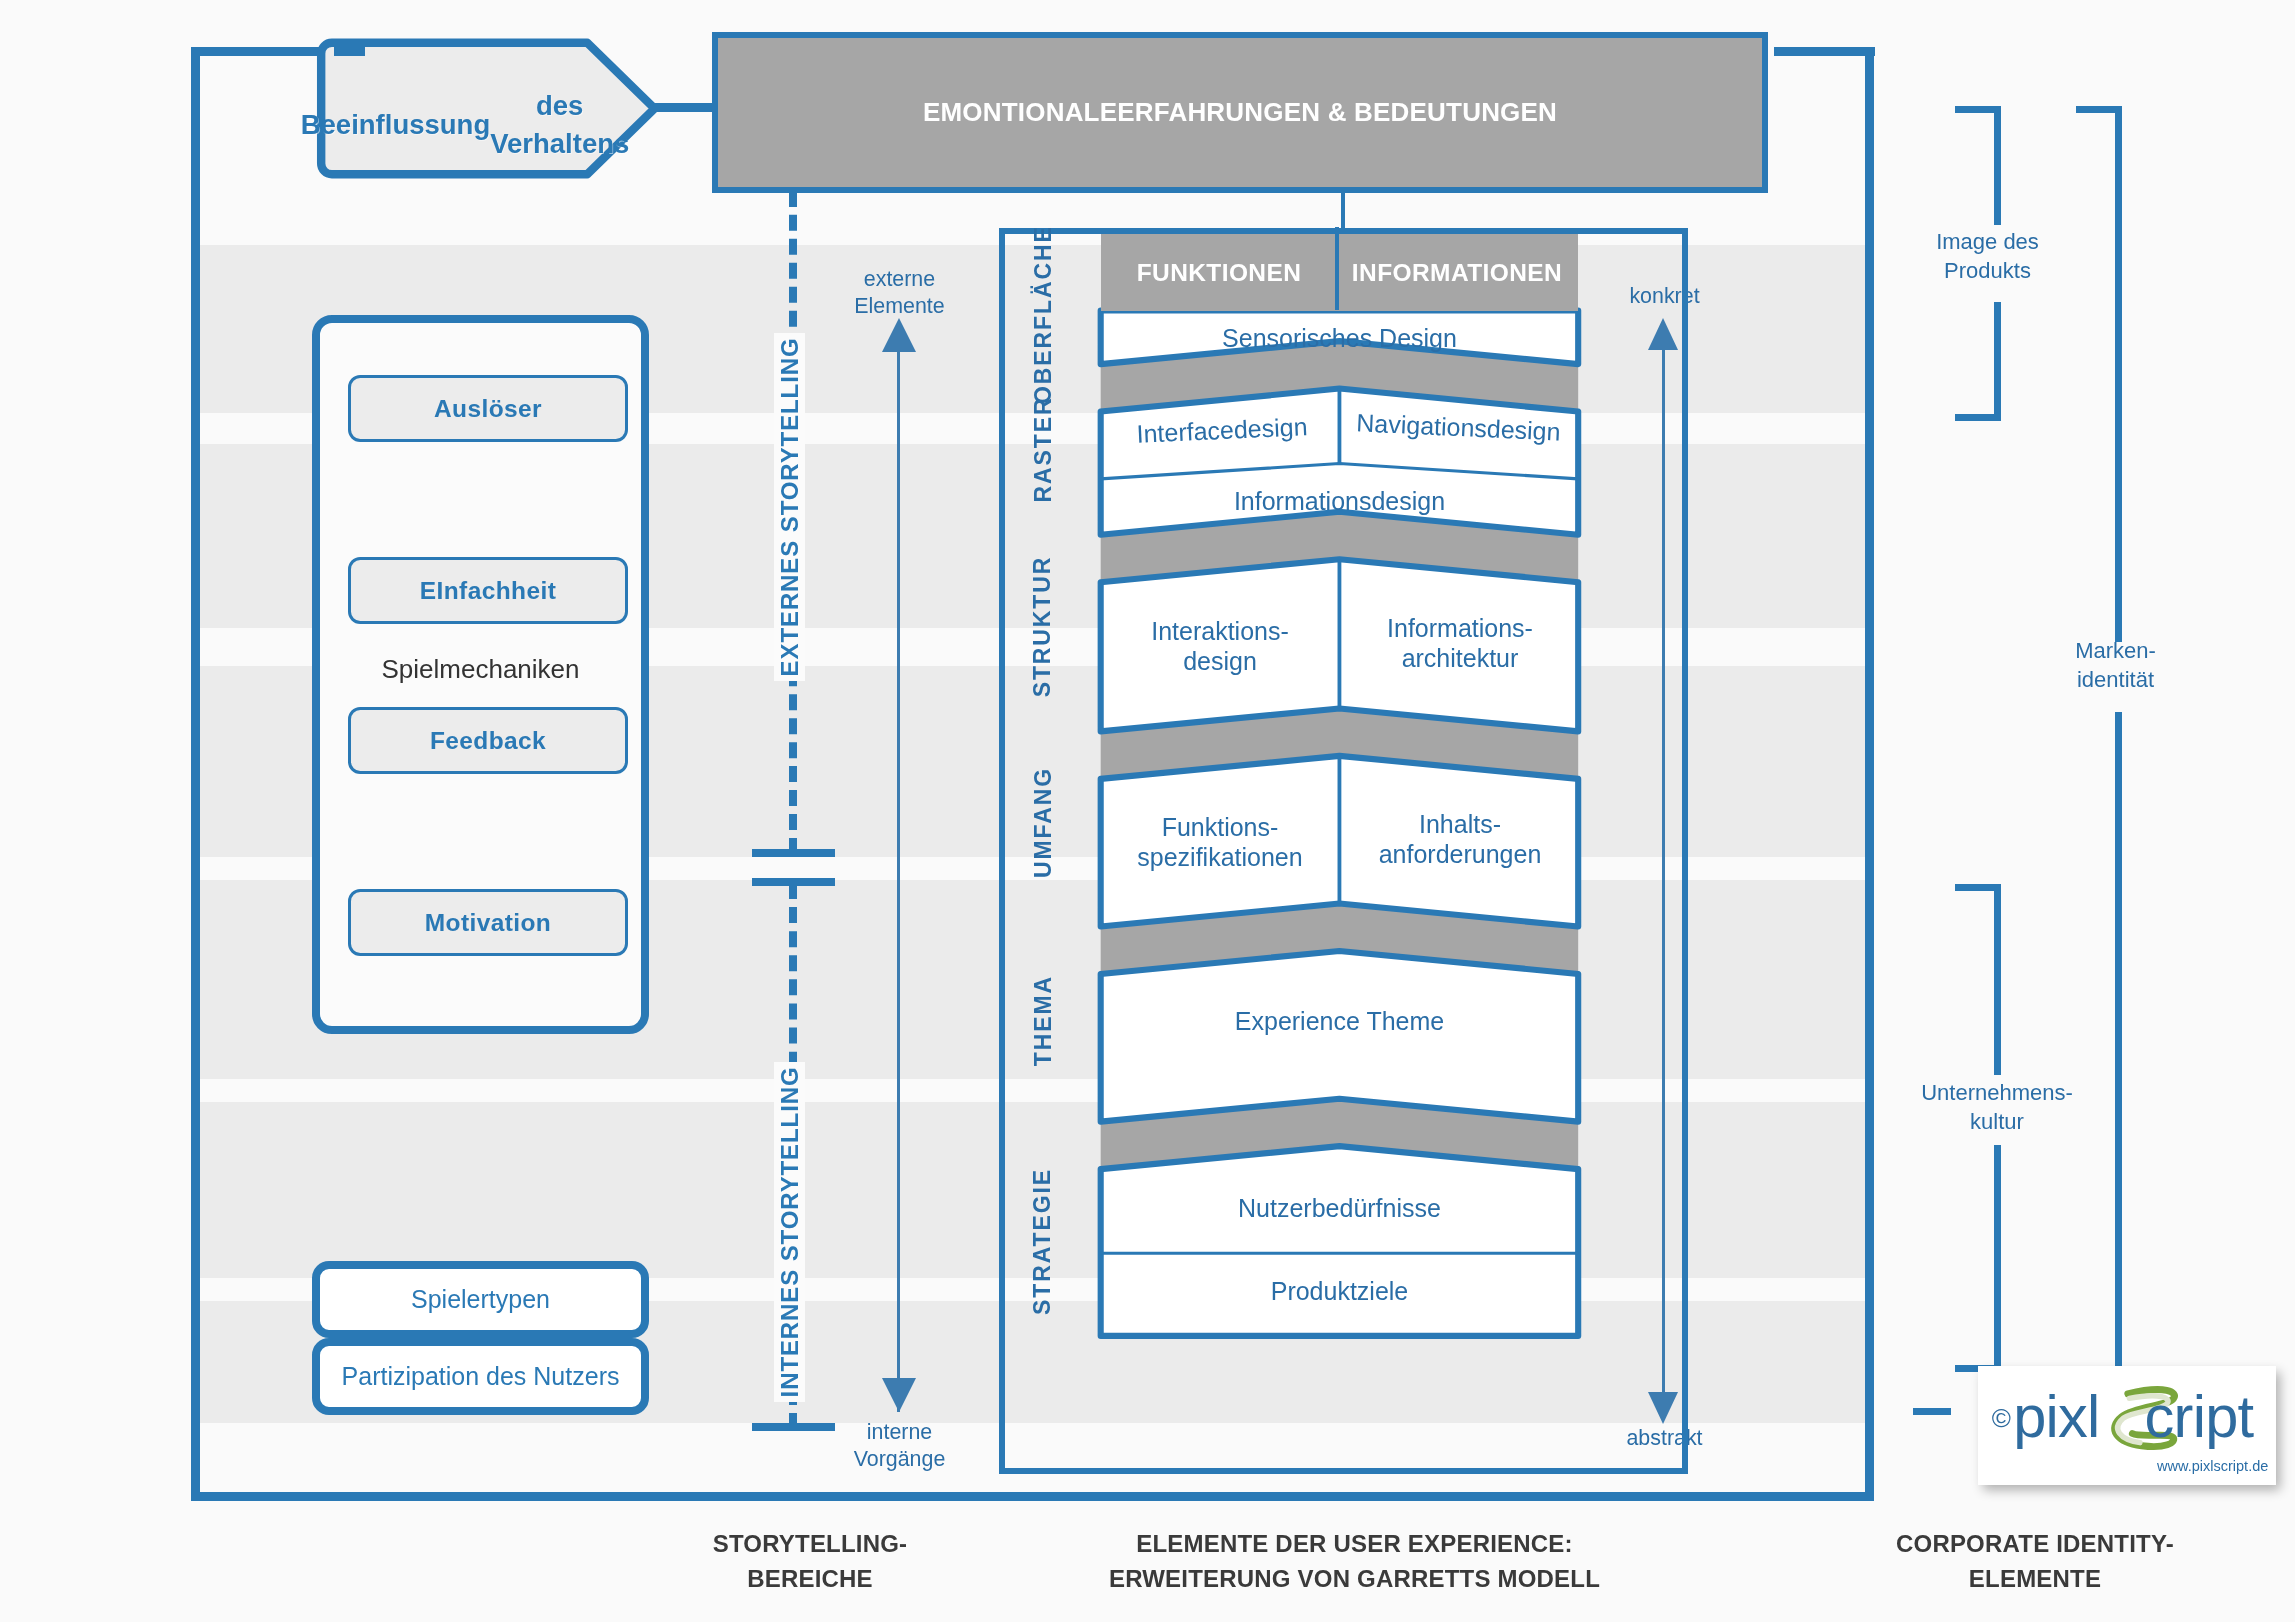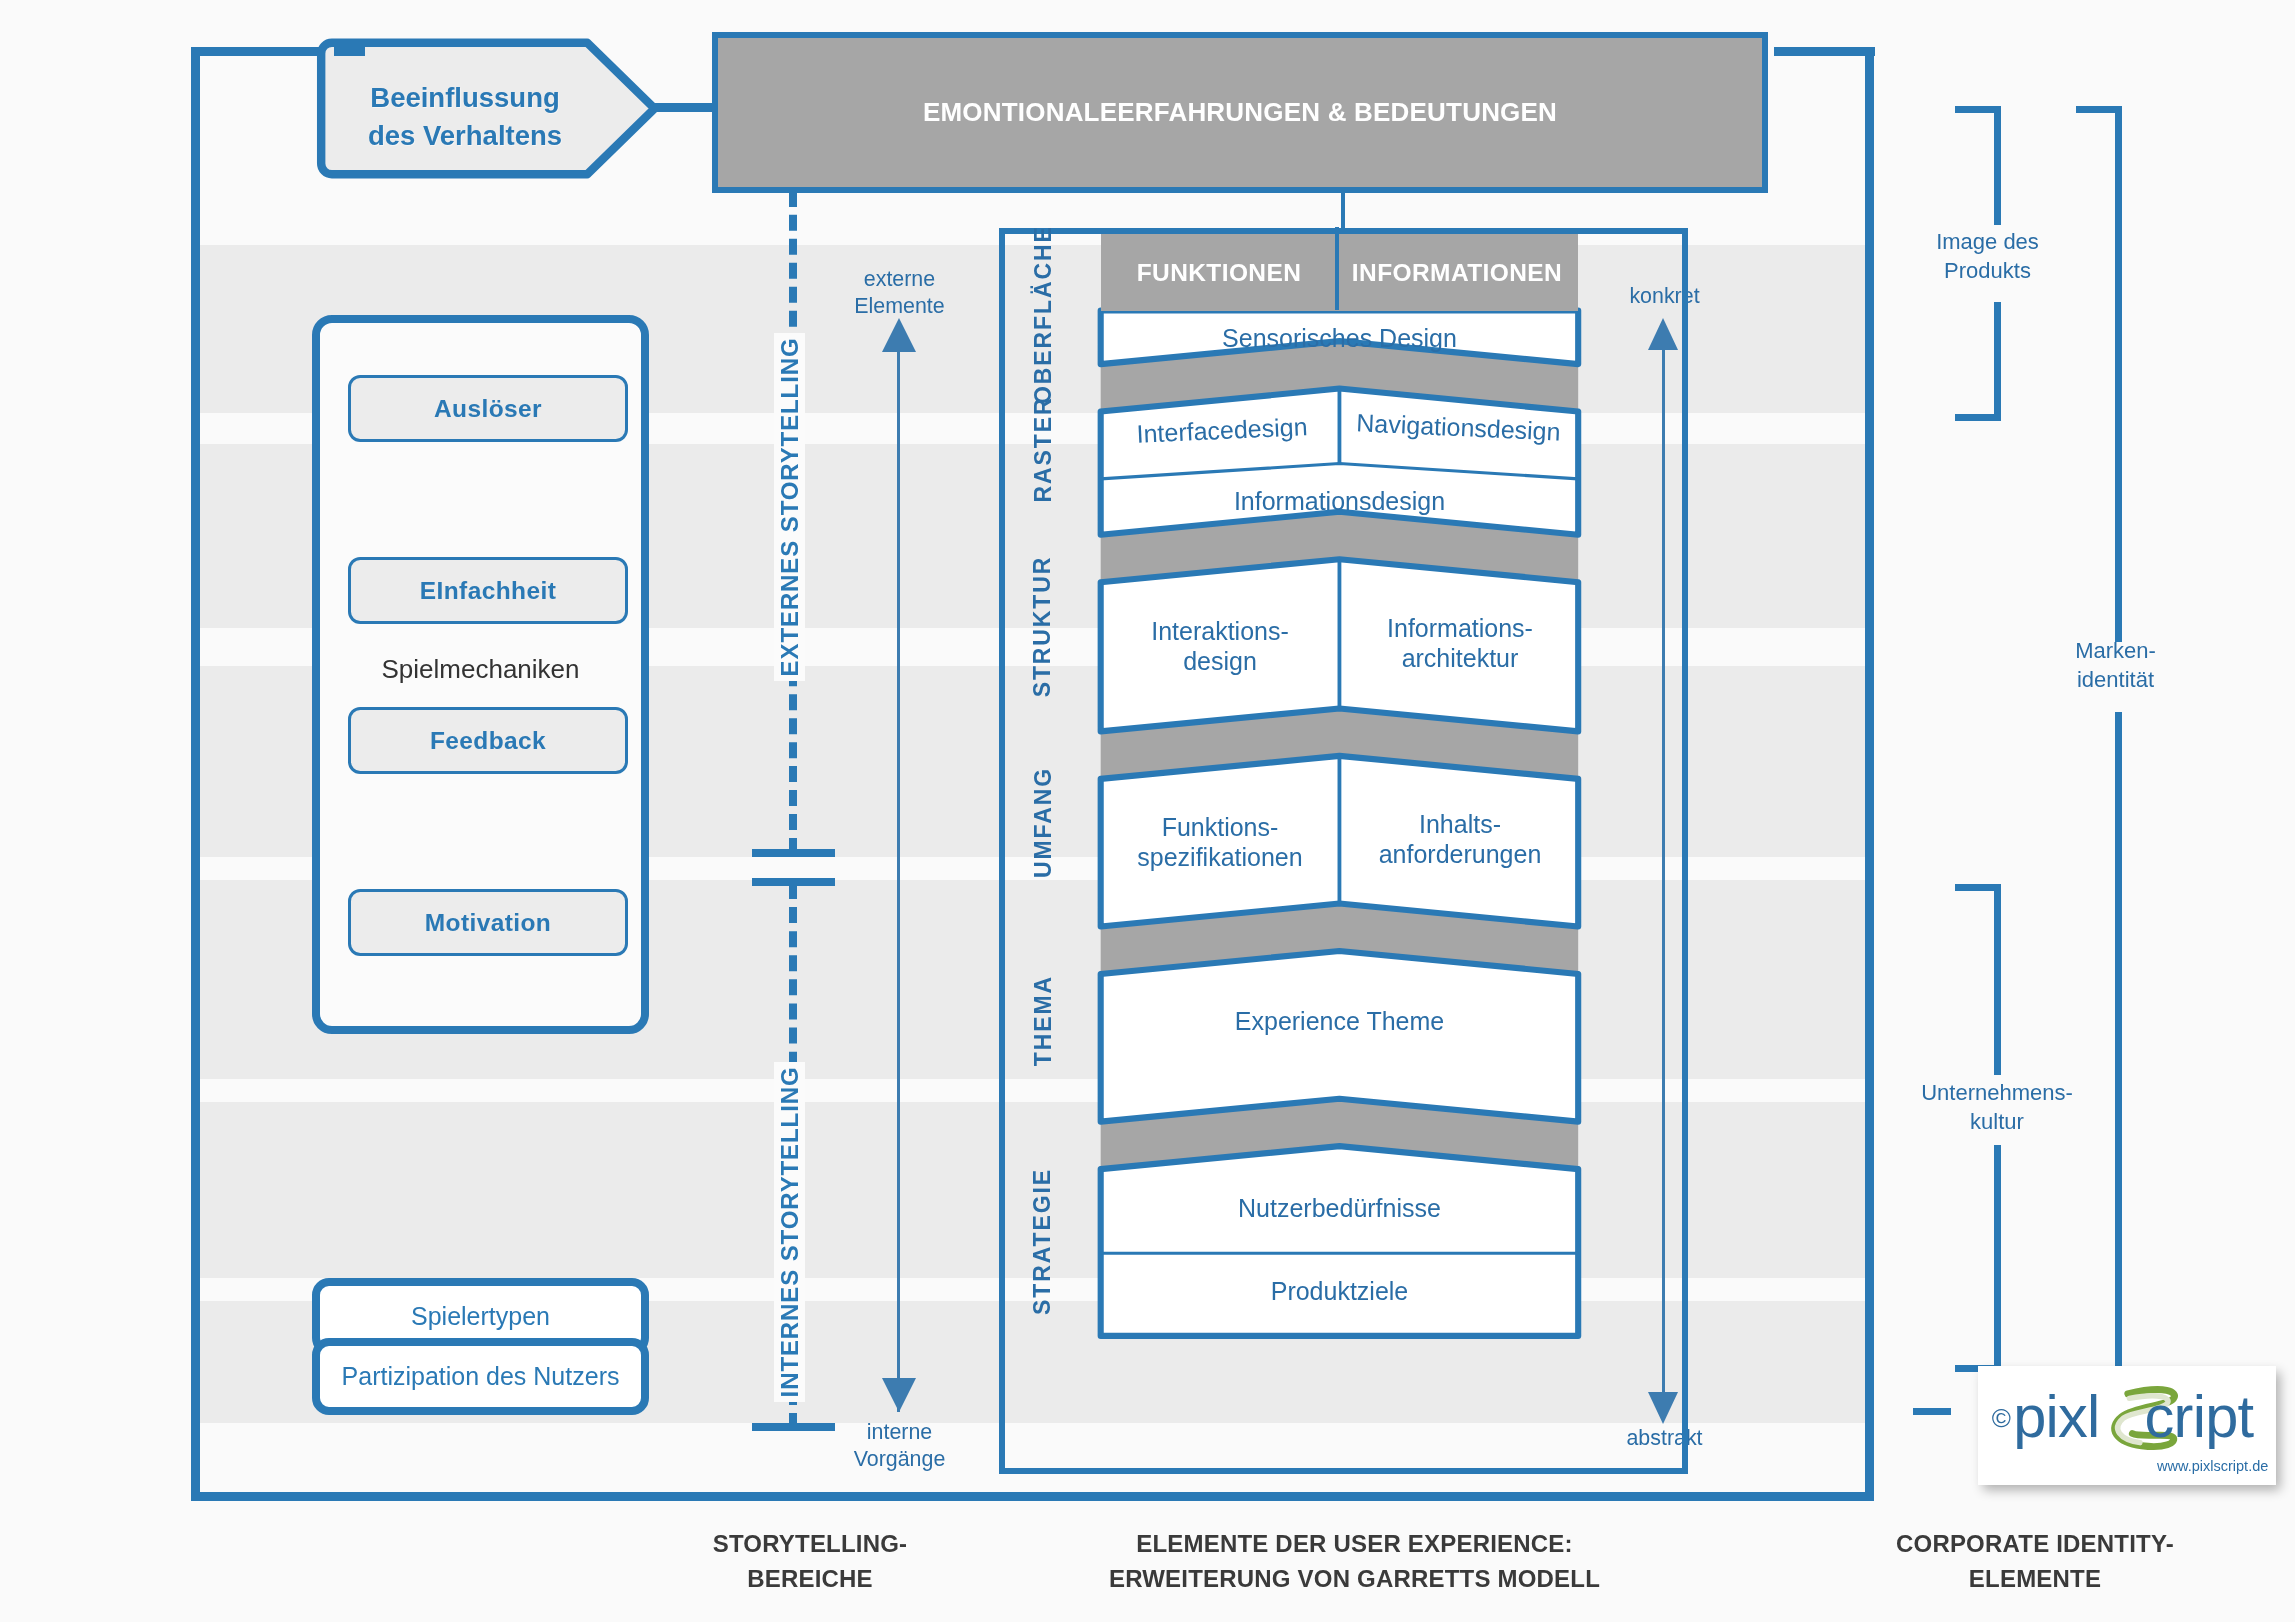--- a/index.html
+++ b/index.html
@@ -27,23 +27,24 @@
     position:absolute; left:191px; top:47px; width:142px; height:9.2px; background:#2a79b5;
   }
   .outer-top-right {
     position:absolute; left:1774px; top:47px; width:101px; height:9.2px; background:#2a79b5;
   }
 
   
   .pentagon-wrap { position:absolute; left:312px; top:32px; width:367px; height:153px; }
   .pentagon-wrap svg { display:block; }
   .pentagon-label {
-    position:absolute; left:0; top:8px; width:306px; height:153px;
-    display:flex; flex-direction:column; align-items:center; justify-content:center;
+    position:absolute; left:0; top:16px; width:306px; height:153px;
+    display:flex; flex-direction:row; align-items:center; justify-content:center;
     color:#2a79b5; font-weight:bold; font-size:27.5px; line-height:1.35;
+    text-align:center;
     text-shadow:0.8px 0.8px 0 rgba(255,255,255,.5);
   }
   .connector {
     position:absolute; background:#2a79b5; height:9.2px;
   }
 
   
   .banner {
     position:absolute; left:712px; top:32px; width:1056px; height:161px;
     background:#a6a6a6;
@@ -221,21 +222,21 @@
     </div>
     <div class="plain-text" style="top:331px;">Spielmechaniken</div>
     <div class="pill" style="top:384px;">
       <span>Feedback</span>
     </div>
     <div class="pill" style="top:566px;">
       <span>Motivation</span>
     </div>
   </div>
 
-  <div class="lowbox" style="top:1261px;margin-top:17px;">
+  <div class="lowbox" style="top:1261px;">
     <span>Spielertypen</span>
   </div>
   <div class="lowbox" style="top:1338px;">
     <span>Partizipation des Nutzers</span>
   </div>
 
   <div class="sty-cap" style="left:752px; top:115px;"></div>
   <div class="sty-dash" style="left:789px; top:119px; height:735px;"></div>
   <div class="sty-cap" style="left:752px; top:849px;"></div>
   <div class="sty-text" style="left:805px; top:650px;">EXTERNES STORYTELLING</div>

